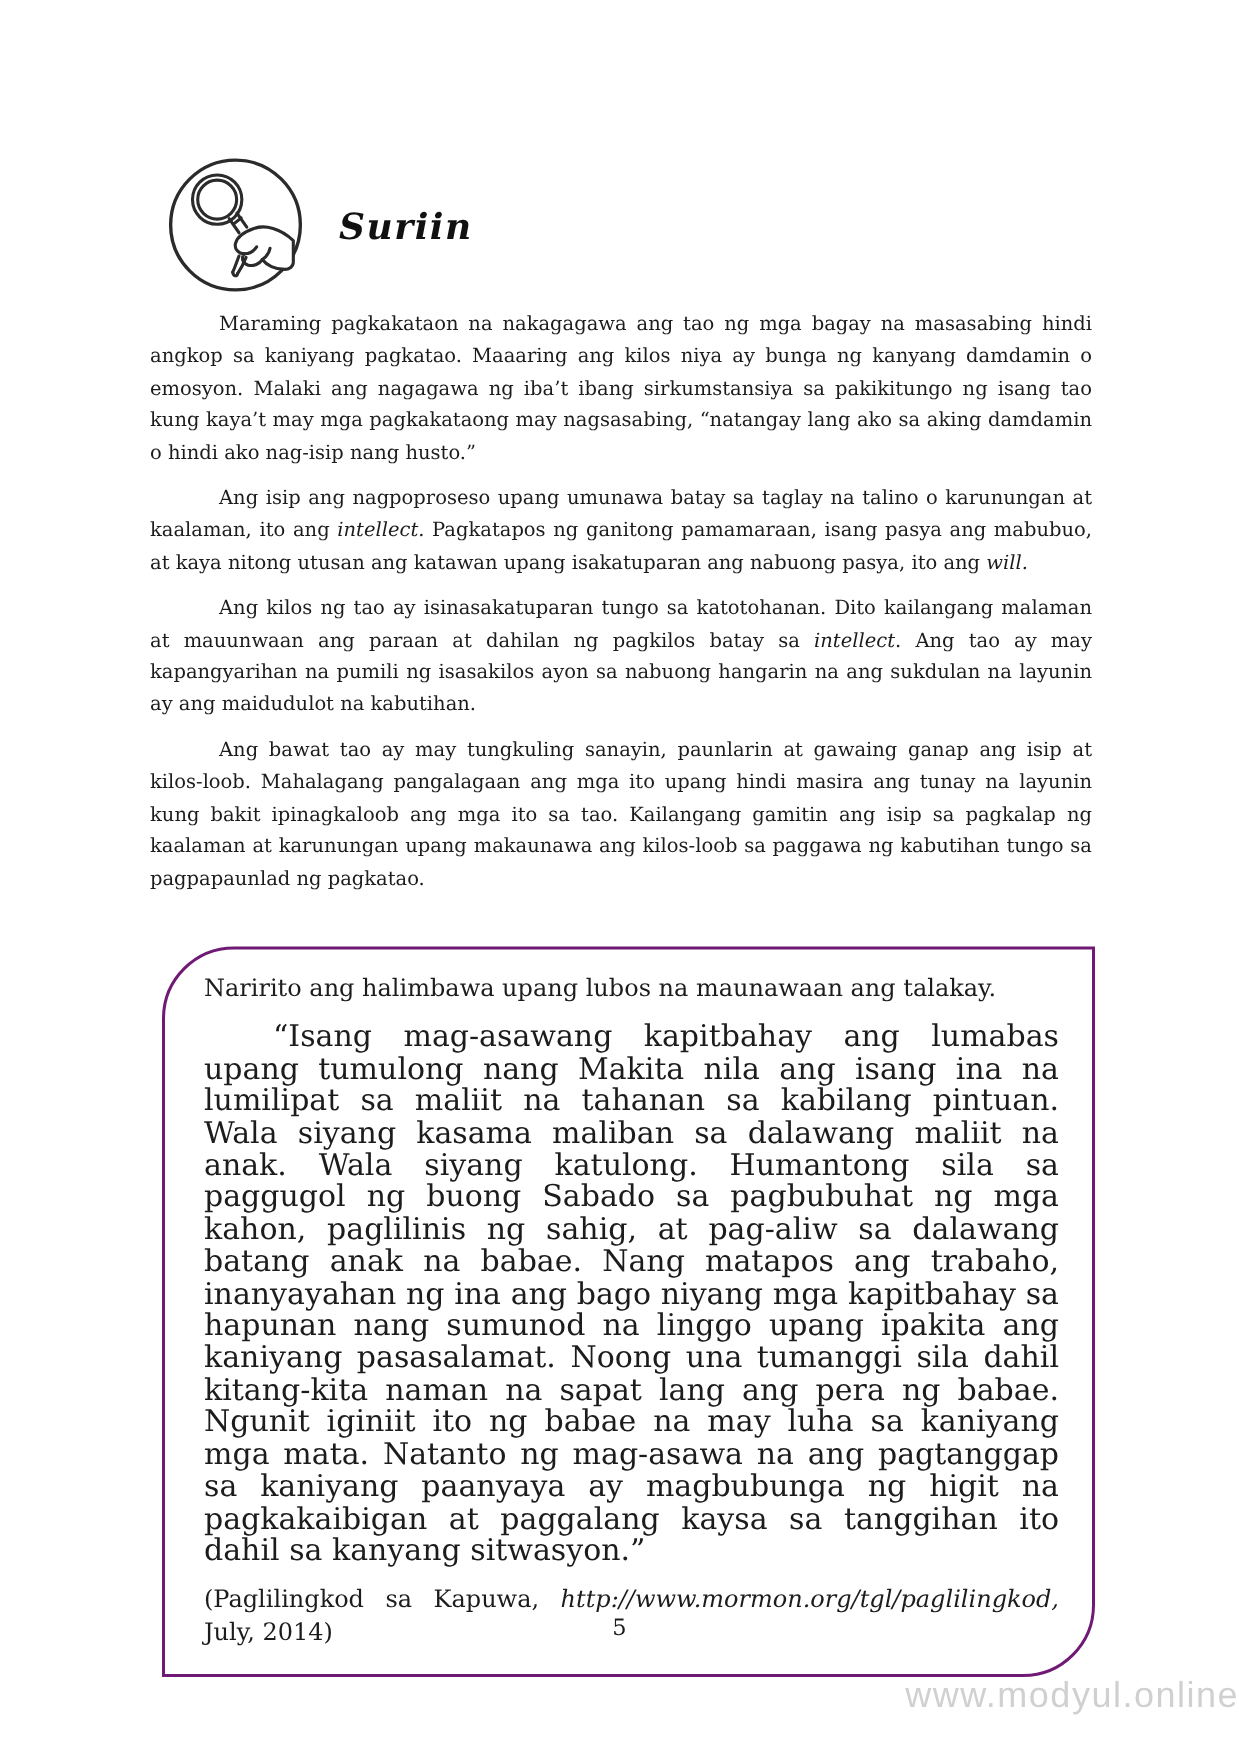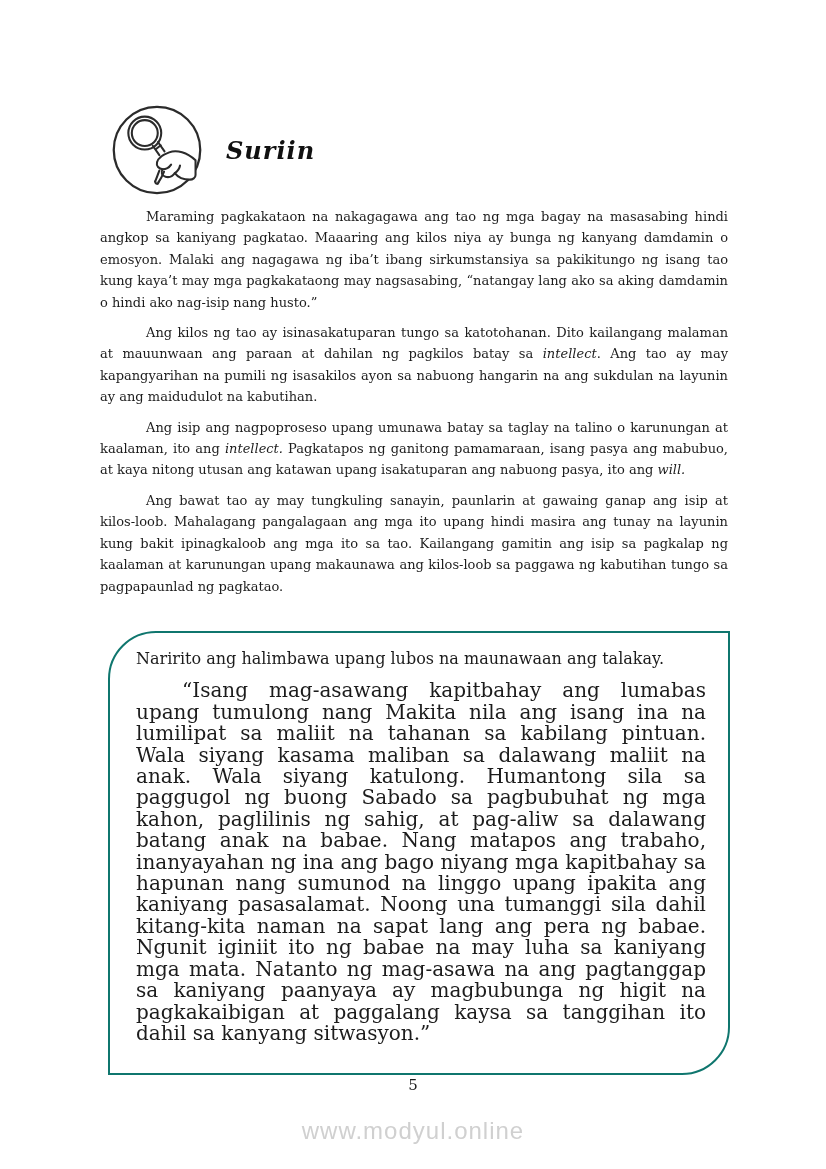--- a/index.html
+++ b/index.html
@@ -35,21 +35,21 @@
     font-size:13px;
     line-height:21.4px;
     text-align:justify;
     text-indent:46px;
   }
   .it{font-style:italic;}
   
   .example-box{
     position:absolute;top:631px;left:108px;width:622px;
     box-sizing:border-box;
-    border:2px solid #0f766e;
+    border:2px solid #701a75;
     border-radius:48px 0 48px 0;
     padding:15px 22px 18px 26px;
   }
   .box-intro{
     margin:0 0 11px 0;
     font-size:16px;line-height:21.4px;
     text-align:left;text-indent:0;
   }
   .box-quote{
     margin:0 0 11px 0;
@@ -61,21 +61,21 @@
     font-size:16px;line-height:21.4px;
     text-align:justify;text-indent:0;
   }
   
   .page-number{
     position:absolute;top:1076px;left:0;width:100%;
     text-align:center;font-size:15px;color:#1c1c1c;
   }
   .watermark{
     position:absolute;top:1117px;left:0;width:100%;
-    text-align:center;
+    text-align:right;
     font-family:"Liberation Sans","DejaVu Sans",sans-serif;
     font-size:24px;
     letter-spacing:1px;
     color:#d0d0d0;
   }
 </style>
 </head>
 <body>
 
 <div class="page">
@@ -102,26 +102,27 @@
           <path d="M57.5,73 C55.5,78 53.5,81.5 51.5,84.5"></path>
           <path d="M48,83.5 C48.5,86.5 51,86.8 51.5,84.5"></path>
         </g>
       </svg>
     </div>
     <h1 class="title">Suriin</h1>
   </header>
 
   <main class="body-text">
     <p class="para"><span>Maraming pagkakataon na nakagagawa ang tao ng mga bagay na masasabing hindi angkop sa kaniyang pagkatao. Maaaring ang kilos niya ay bunga ng kanyang damdamin o emosyon. Malaki ang nagagawa ng iba’t ibang sirkumstansiya sa pakikitungo ng isang tao kung kaya’t may mga pagkakataong may nagsasabing, “natangay lang ako sa aking damdamin o hindi ako nag-isip nang husto.”</span></p>
+    <p class="para"><span>Ang isip ang nagpoproseso upang umunawa batay sa taglay na talino o karunungan at kaalaman, ito ang </span><span class="it">intellect.</span><span> Pagkatapos ng ganitong pamamaraan, isang pasya ang mabubuo, at kaya nitong utusan ang katawan upang isakatuparan ang nabuong pasya, ito ang </span><span class="it">will.</span></p>
     <p class="para"><span>Ang kilos ng tao ay isinasakatuparan tungo sa katotohanan. Dito kailangang malaman at mauunwaan ang paraan at dahilan ng pagkilos batay sa </span><span class="it">intellect</span><span>. Ang tao ay may kapangyarihan na pumili ng isasakilos ayon sa nabuong hangarin na ang sukdulan na layunin ay ang maidudulot na kabutihan.</span></p>
-    <p class="para"><span>Ang isip ang nagpoproseso upang umunawa batay sa taglay na talino o karunungan at kaalaman, ito ang </span><span class="it">intellect.</span><span> Pagkatapos ng ganitong pamamaraan, isang pasya ang mabubuo, at kaya nitong utusan ang katawan upang isakatuparan ang nabuong pasya, ito ang </span><span class="it">will.</span></p>
     <p class="para"><span>Ang bawat tao ay may tungkuling sanayin, paunlarin at gawaing ganap ang isip at kilos-loob. Mahalagang pangalagaan ang mga ito upang hindi masira ang tunay na layunin kung bakit ipinagkaloob ang mga ito sa tao. Kailangang gamitin ang isip sa pagkalap ng kaalaman at karunungan upang makaunawa ang kilos-loob sa paggawa ng kabutihan tungo sa pagpapaunlad ng pagkatao.</span></p>
   </main>
 
   <section class="example-box">
     <p class="box-intro">Naririto ang halimbawa upang lubos na maunawaan ang talakay.</p>
     <p class="box-quote"><span>“Isang mag-asawang kapitbahay ang lumabas upang tumulong nang Makita nila ang isang ina na lumilipat sa maliit na tahanan sa kabilang pintuan. Wala siyang kasama maliban sa dalawang maliit na anak. Wala siyang katulong. Humantong sila sa paggugol ng buong Sabado sa pagbubuhat ng mga kahon, paglilinis ng sahig, at pag-aliw sa dalawang batang anak na babae. Nang matapos ang trabaho, inanyayahan ng ina ang bago niyang mga kapitbahay sa hapunan nang sumunod na linggo upang ipakita ang kaniyang pasasalamat. Noong una tumanggi sila dahil kitang-kita naman na sapat lang ang pera ng babae. Ngunit iginiit ito ng babae na may luha sa kaniyang mga mata. Natanto ng mag-asawa na ang pagtanggap sa kaniyang paanyaya ay magbubunga ng higit na pagkakaibigan at paggalang kaysa sa tanggihan ito dahil sa kanyang sitwasyon.”</span></p>
+    <p class="box-citation"><span>(Paglilingkod sa Kapuwa, </span><span class="it">http://www.mormon.org/tgl/paglilingkod,</span><span> July, 2014)</span></p>
   </section>
 
   <div class="page-number">5</div>
   <div class="watermark">www.modyul.online</div>
 
 </div>
 
 </body></html>

